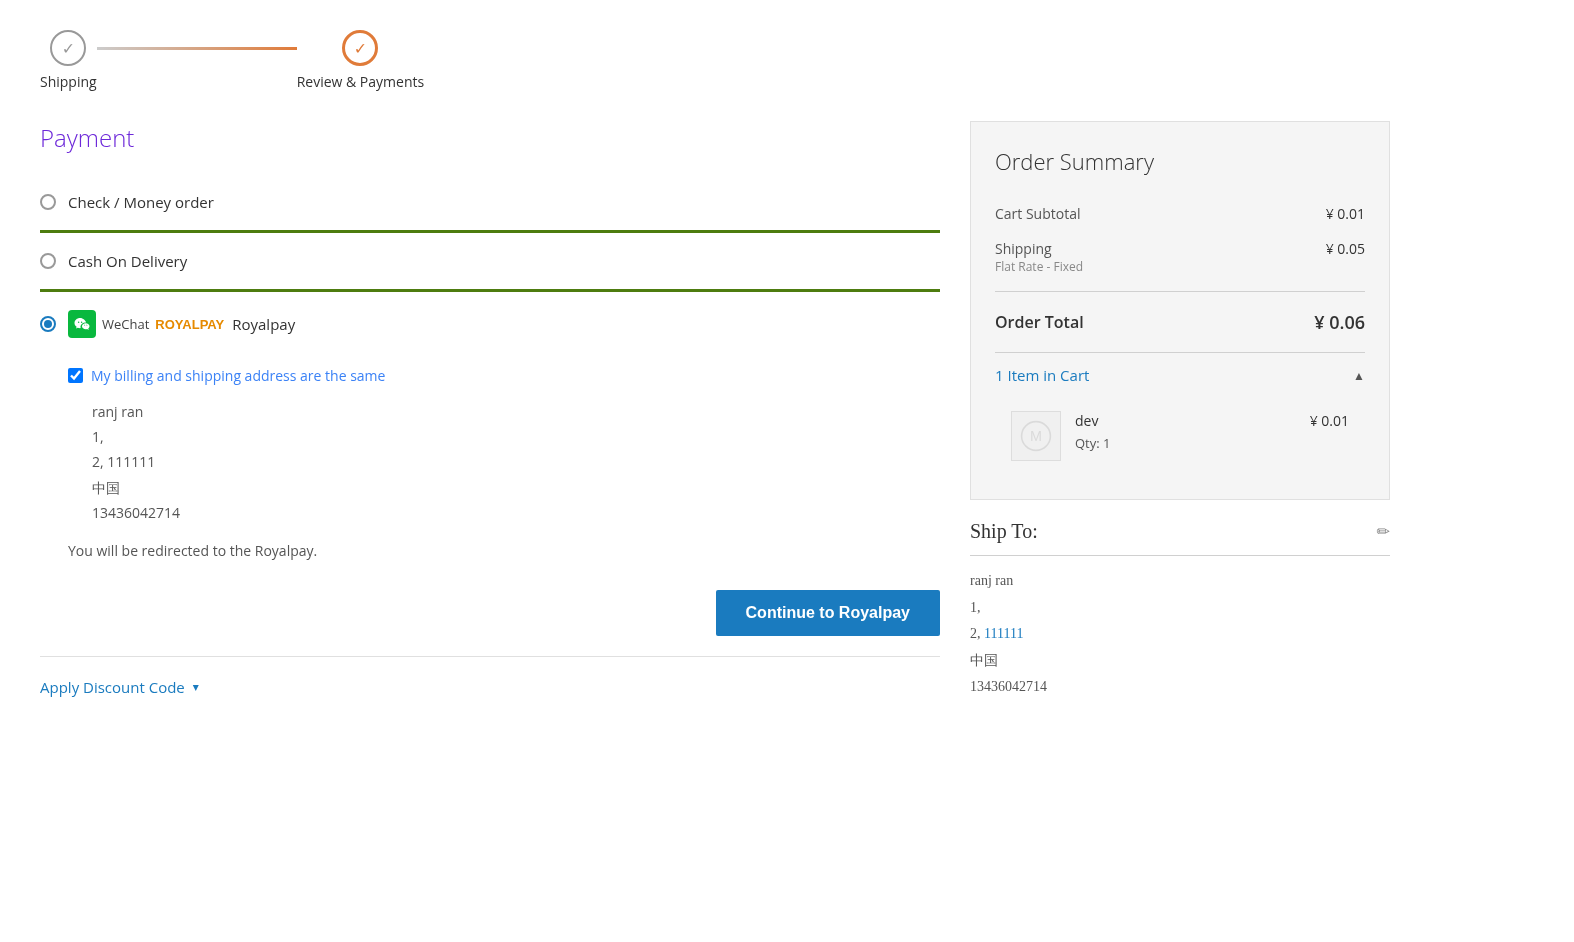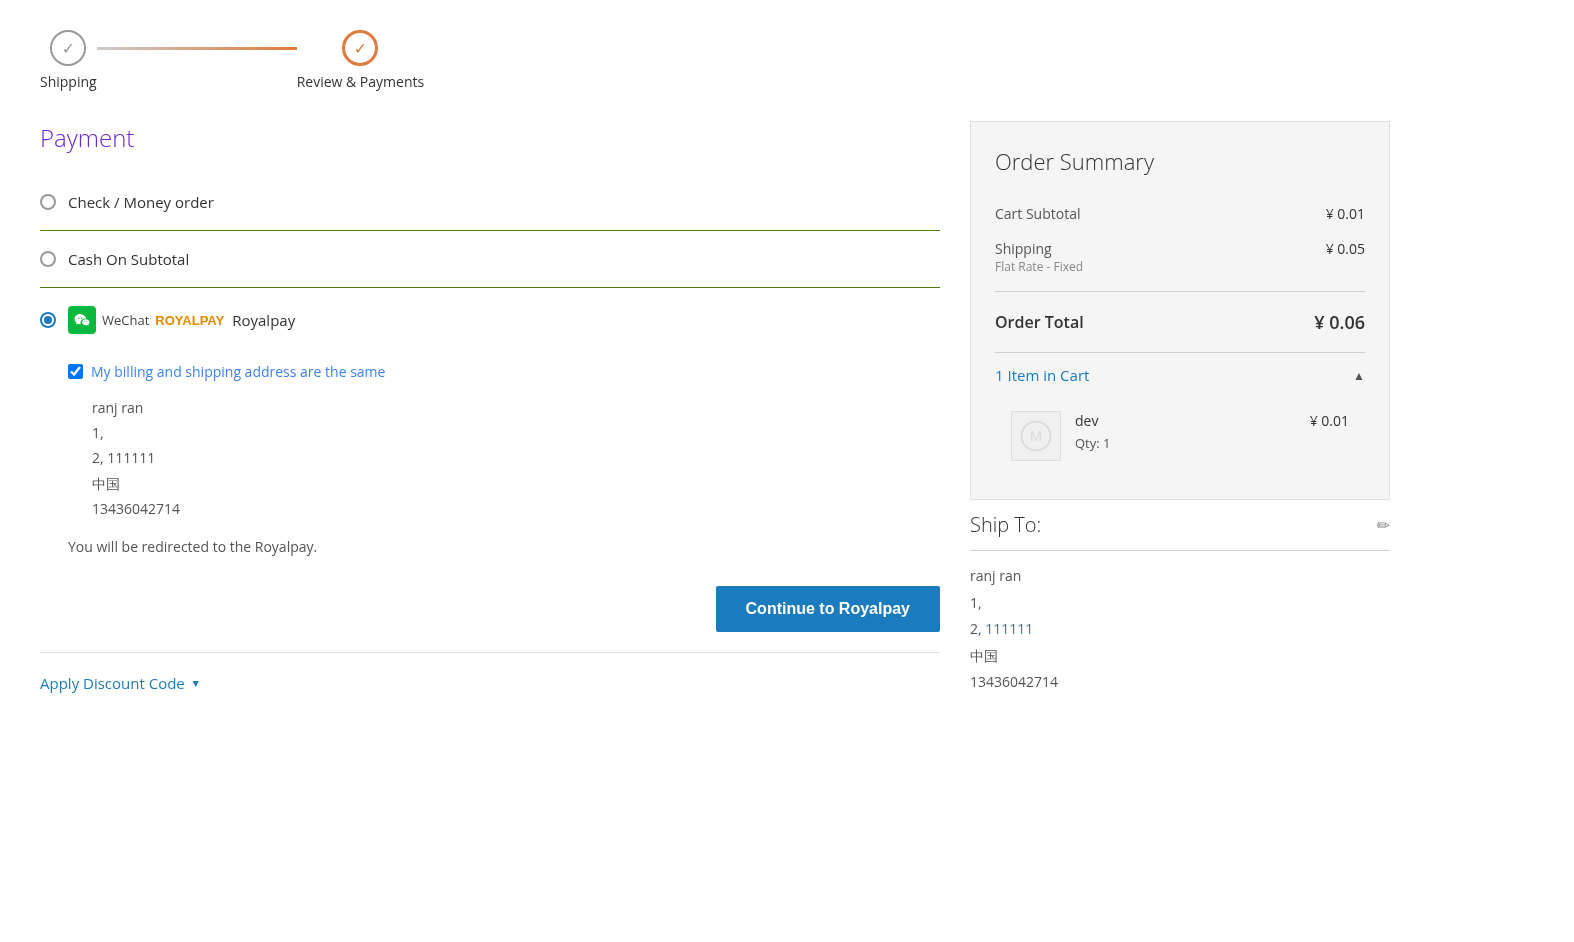--- a/index.html
+++ b/index.html
@@ -28,21 +28,21 @@
     .main-layout { display: flex; gap: 30px; align-items: flex-start; }
     
     
     .left-panel { flex: 1; max-width: 900px; }
     
     .page-title { font-size: 24px; font-weight: 300; color: #6d28d9; margin-bottom: 20px; }
     
     
     .payment-option {
       display: flex; align-items: center; padding: 18px 0;
-      border-bottom: 1px solid #4d7c0f;
+      border-bottom: 3px solid #4d7c0f;
     }
     .payment-option:first-child { border-top: 1px solid #e0e0e0; }
     .radio-btn {
       width: 16px; height: 16px; border-radius: 50%; border: 2px solid #999;
       margin-right: 12px; cursor: pointer; flex-shrink: 0; background: #fff;
       display: flex; align-items: center; justify-content: center;
     }
     .radio-btn.selected { border-color: #1a7bbf; }
     .radio-btn.selected::after {
       content: ''; width: 8px; height: 8px; border-radius: 50%; background: #1a7bbf;
@@ -76,21 +76,21 @@
     .apply-discount {
       display: flex; align-items: center; gap: 8px; padding: 20px 0;
       color: #1a7bbf; font-size: 15px; cursor: pointer; border-top: 1px solid #e0e0e0; margin-top: 16px;
     }
     .chevron-icon { font-size: 12px; color: #1a7bbf; }
     
     
     .right-panel { width: 420px; flex-shrink: 0; }
     
     .order-summary {
-      background: #f5f5f5; border: 1px solid #e0e0e0; padding: 24px; margin-bottom: 11px;
+      background: #f5f5f5; border: 1px solid #e0e0e0; padding: 24px; margin-bottom: 20px;
     }
     .summary-title { font-size: 22px; font-weight: 300; color: #333; margin-bottom: 20px; }
     
     .summary-row { display: flex; justify-content: space-between; align-items: flex-start; padding: 8px 0; }
     .summary-label { color: #555; font-size: 14px; }
     .summary-sublabel { color: #888; font-size: 12px; }
     .summary-value { color: #333; font-size: 14px; }
     
     .summary-divider { border: none; border-top: 1px solid #d0d0d0; margin: 8px 0; }
     
@@ -111,21 +111,21 @@
       width: 50px; height: 50px; border: 1px solid #ddd; background: #f0f0f0;
       display: flex; align-items: center; justify-content: center; flex-shrink: 0;
     }
     .product-thumb svg { opacity: 0.4; }
     .product-info { flex: 1; }
     .product-name { font-size: 14px; color: #333; margin-bottom: 4px; }
     .product-qty { font-size: 13px; color: #555; }
     .product-price { font-size: 14px; color: #333; white-space: nowrap; }
     
     
-    .ship-to-section { padding: 0; }
+    .ship-to-section { padding: 0; font-family: Liberation Serif, serif; }
     .ship-to-header {
       display: flex; justify-content: space-between; align-items: center;
       padding-bottom: 12px; border-bottom: 1px solid #d0d0d0; margin-bottom: 12px;
     }
     .ship-to-title { font-size: 20px; font-weight: 300; color: #333; }
     .edit-icon { color: #888; font-size: 16px; cursor: pointer; }
     .ship-address { color: #555; line-height: 1.9; font-size: 14px; }
     .ship-address .link-color { color: #1a7bbf; }
   </style>
 </head>
@@ -150,21 +150,21 @@
     <div class="left-panel">
       <h1 class="page-title">Payment</h1>
 
       <div class="payment-option">
         <div class="radio-btn"></div>
         <span class="payment-label">Check / Money order</span>
       </div>
 
       <div class="payment-option">
         <div class="radio-btn"></div>
-        <span class="payment-label">Cash On Subtotal</span>
+        <span class="payment-label">Cash On Delivery</span>
       </div>
 
       <div class="payment-option" style="border-bottom: none;">
         <div class="radio-btn selected"></div>
         <div class="royalpay-logo">
           <div class="wechat-icon">
             <svg width="18" height="18" viewBox="0 0 24 24" fill="white">
               <path d="M9.5 4C5.36 4 2 6.9 2 10.5c0 2.1 1.1 3.97 2.83 5.2L4 18l2.3-1.15C7.37 17.26 8.42 17.5 9.5 17.5c.28 0 .56-.02.83-.05A5.97 5.97 0 0 1 10 16c0-3.31 3.13-6 7-6 .18 0 .36.01.54.02C16.83 7.48 13.47 4 9.5 4zm-2 4.5c.55 0 1 .45 1 1s-.45 1-1 1-1-.45-1-1 .45-1 1-1zm4 0c.55 0 1 .45 1 1s-.45 1-1 1-1-.45-1-1 .45-1 1-1zM17 11c-2.76 0-5 1.79-5 4s2.24 4 5 4c.64 0 1.25-.11 1.8-.3L21 20l-.7-2.1C21.32 17.06 22 16.1 22 15c0-2.21-2.24-4-5-4zm-1.5 3c-.41 0-.75-.34-.75-.75S15.09 13 15.5 13s.75.34.75.75S15.91 14 15.5 14zm3 0c-.41 0-.75-.34-.75-.75S18.09 13 18.5 13s.75.34.75.75S18.91 14 18.5 14z"></path>
             </svg>
           </div>

